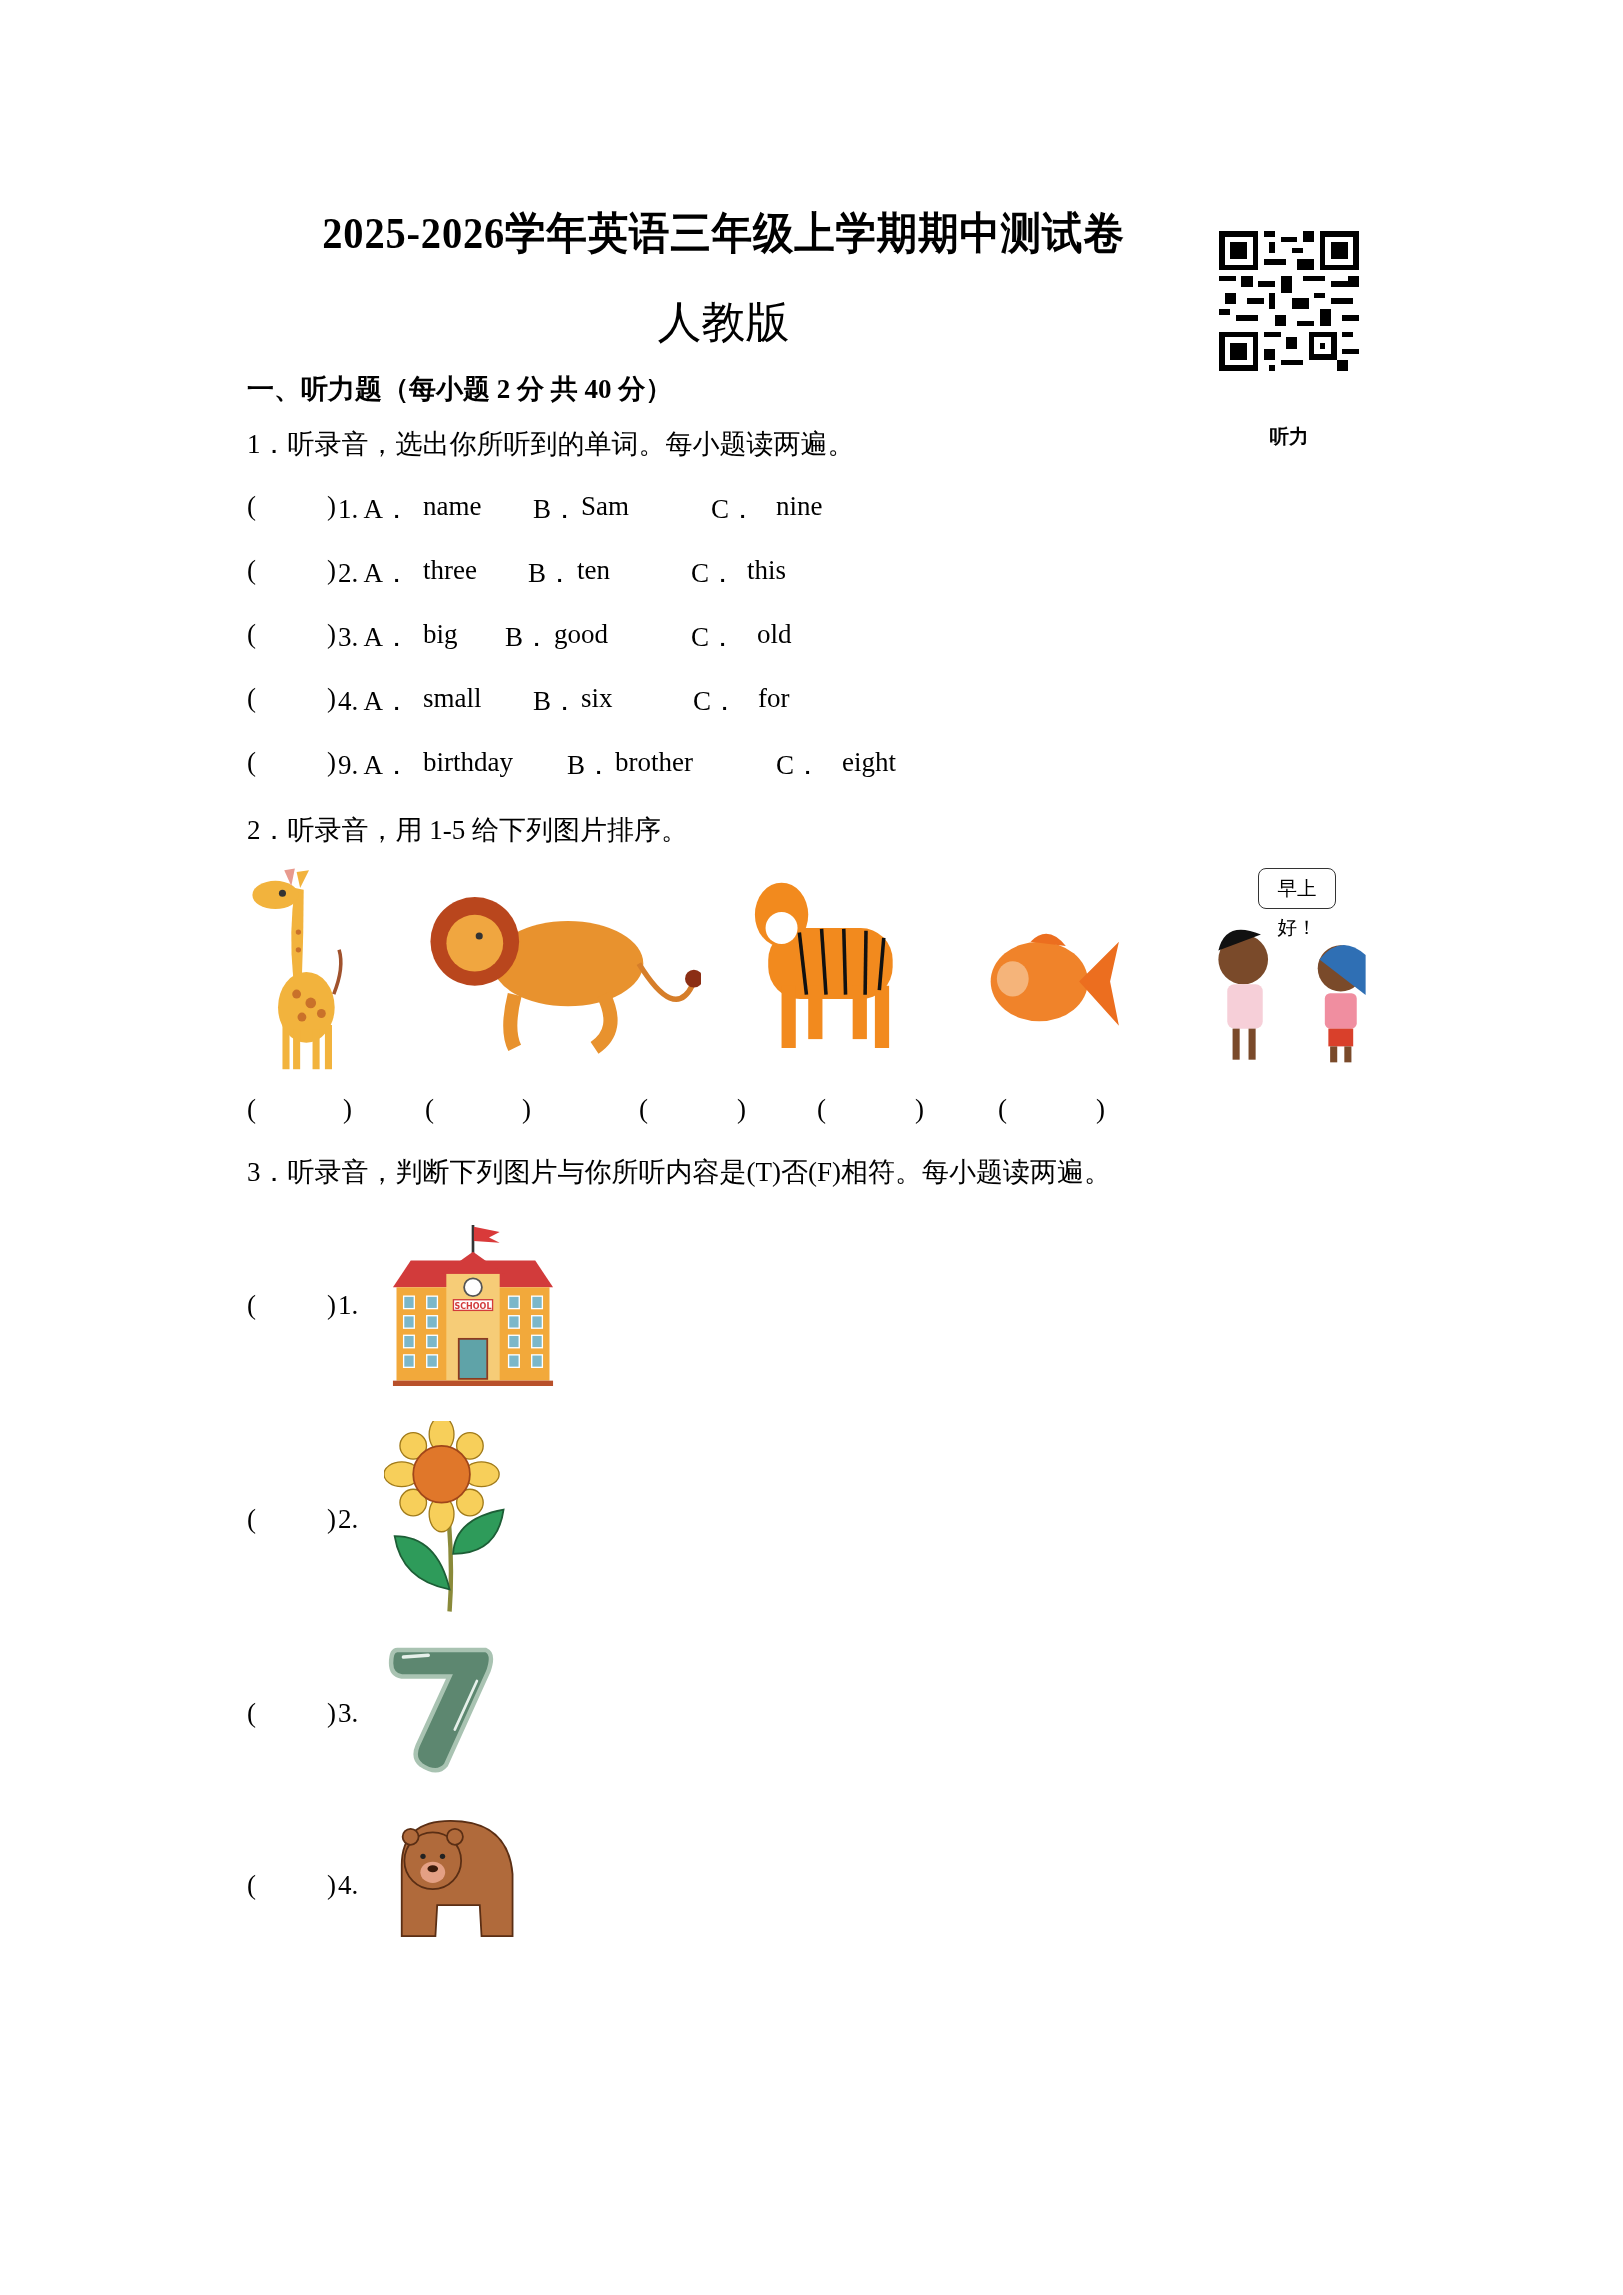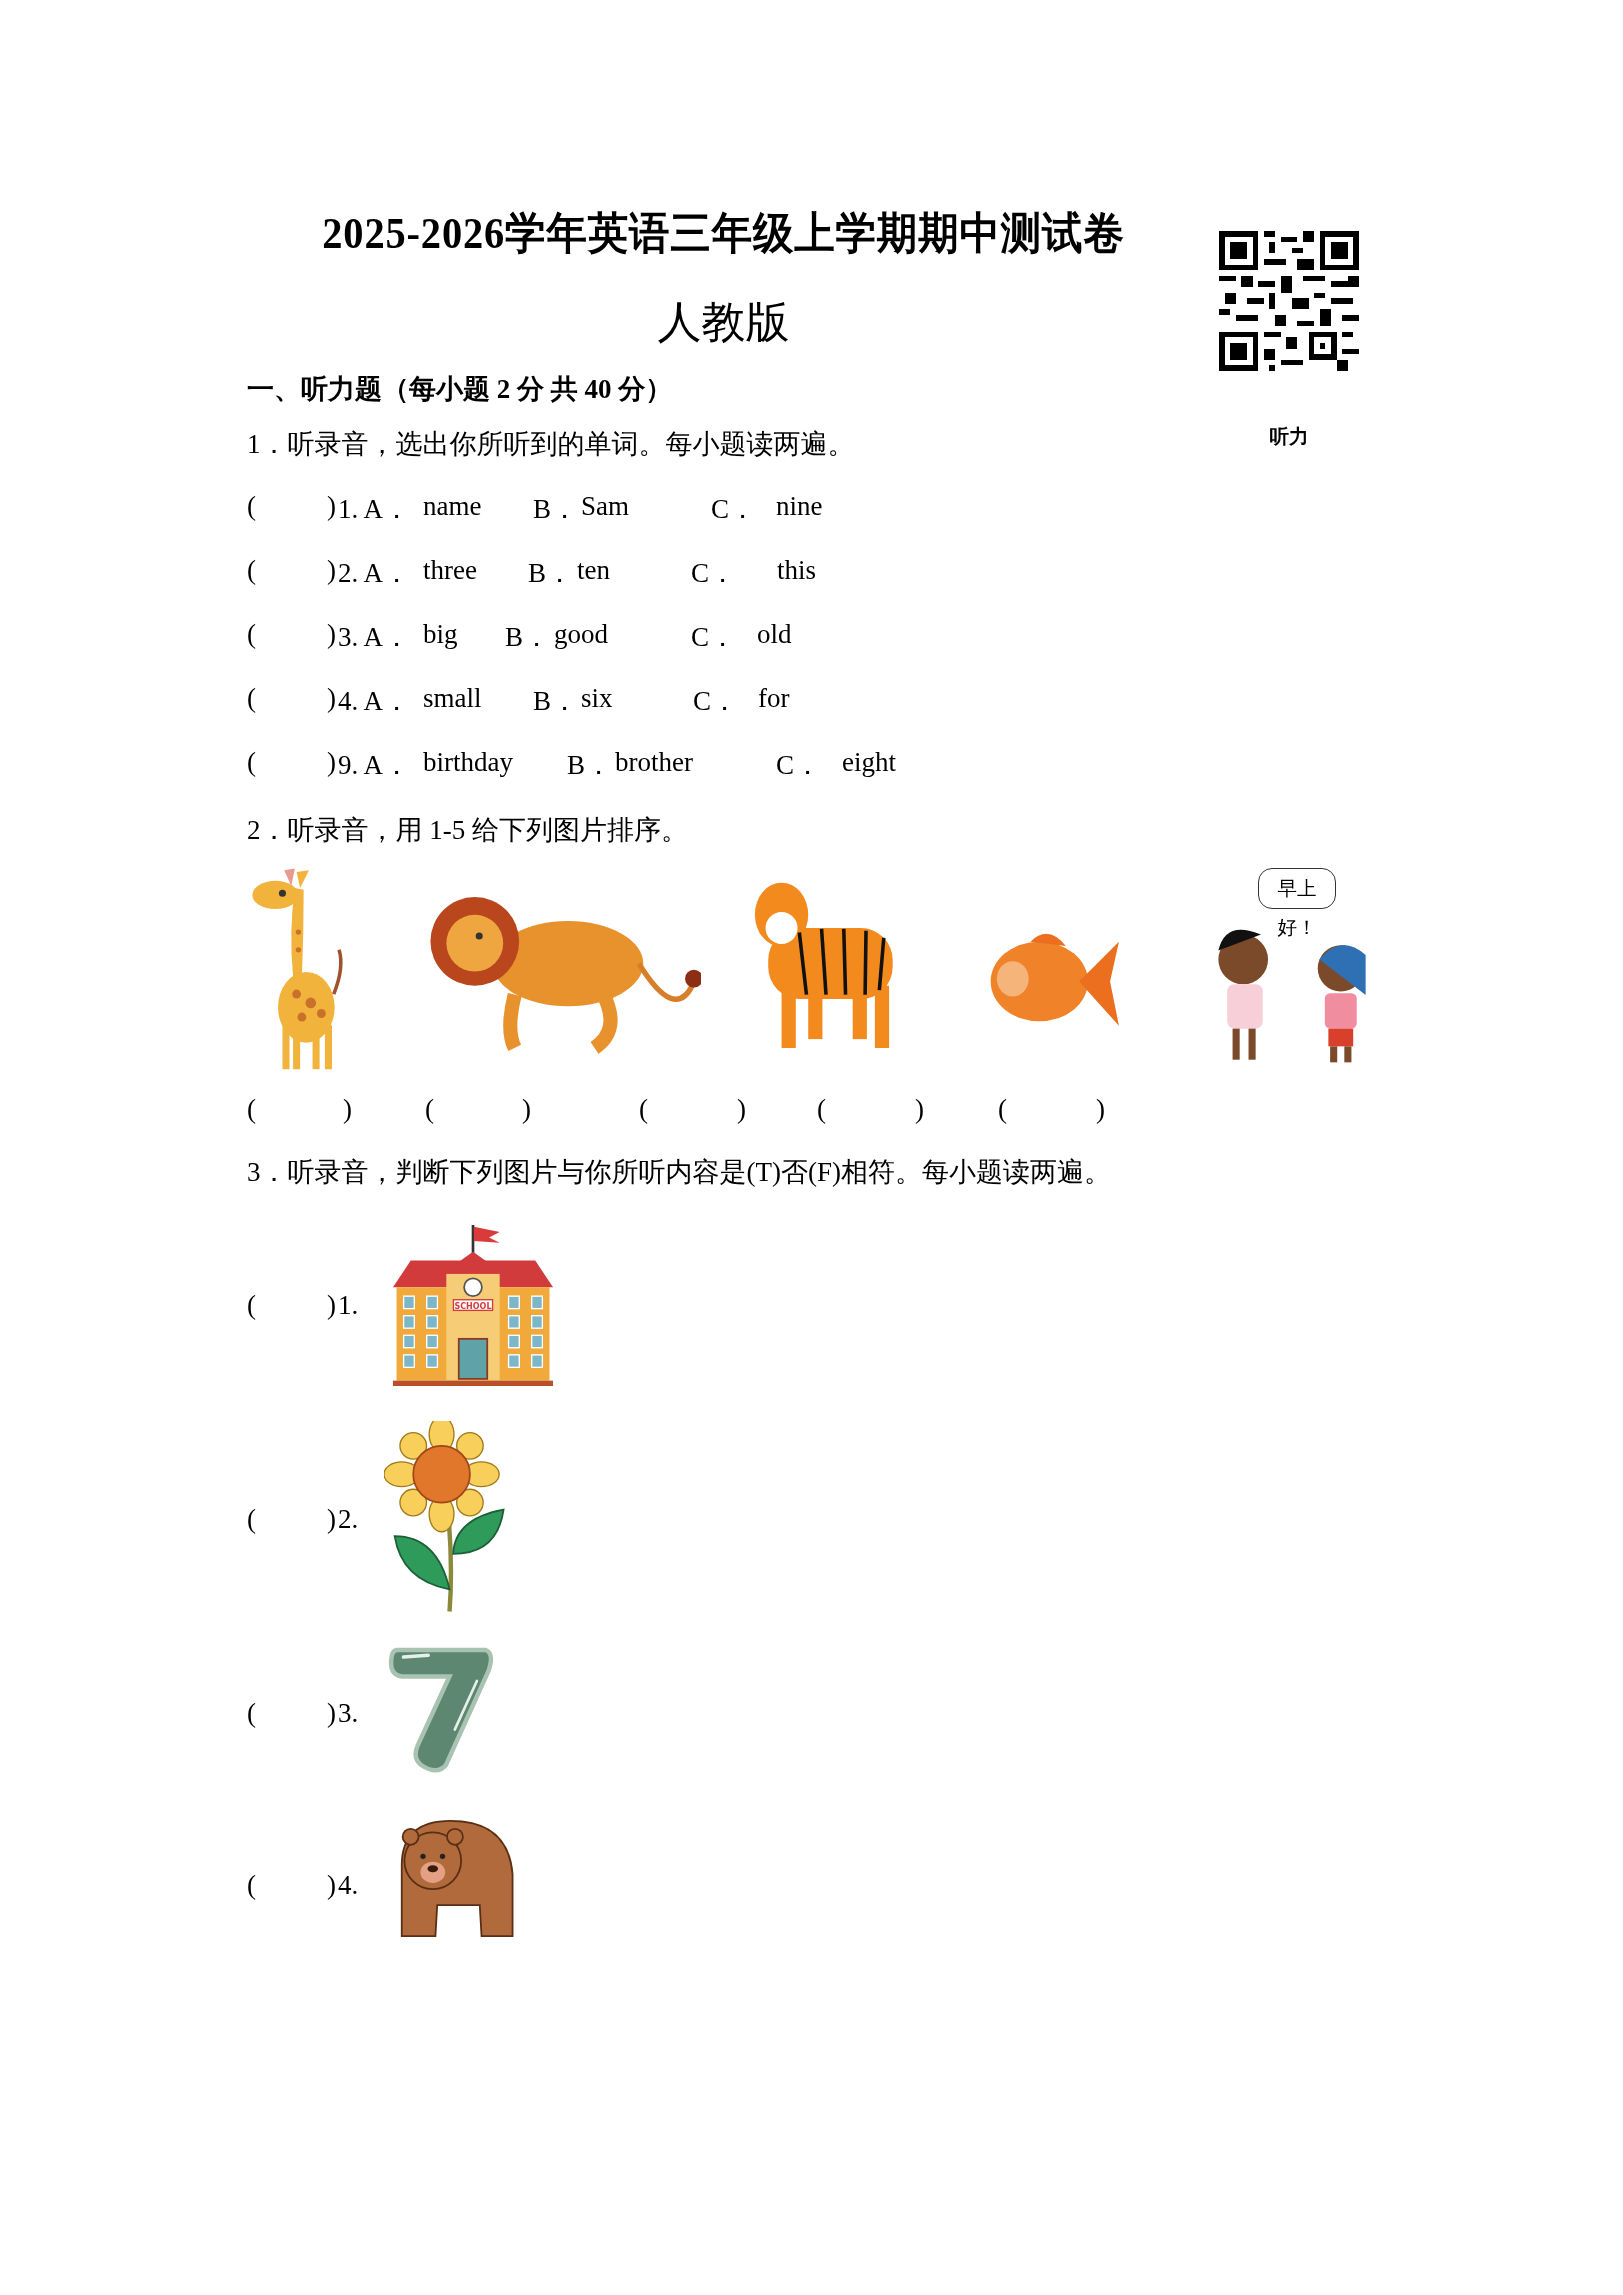--- a/index.html
+++ b/index.html
@@ -12,21 +12,21 @@
   .qr-label { left:1219px; top:375px; width:140px; text-align:center; font-size:19.5px; font-weight:bold;margin-top:48px; }
   .section { left:247px; top:371px; font-size:27px; font-weight:bold; }
   .instr { font-size:27px; left:247px; }
   .row { left:247px; font-size:27px; height:36px; width:977px; }
   .row span { position:absolute; top:0; white-space:nowrap; }
   .paren-row { left:247px; top:1094px; width:888px; height:36px; font-size:27px; }
   .paren-row span { position:absolute; top:0; }
   .pic { position:absolute;text-decoration:underline; }
   .tf-row { left:247px; font-size:27px; }
   .tf-row span { position:absolute; white-space:nowrap; }
-  .bubble { position:absolute; left:1258px; top:868px; width:76px; height:39px; border:1.8px solid #333; border-radius:14px; background:#fff; font-size:19.5px; text-align:center; line-height:39px; font-family:"DejaVu Sans",sans-serif; }
+  .bubble { position:absolute; left:1258px; top:868px; width:76px; height:39px; border:1.8px solid #333; border-radius:8px; background:#fff; font-size:19.5px; text-align:center; line-height:39px; font-family:"DejaVu Sans",sans-serif; }
 </style>
 </head>
 <body>
 
 <div class="abs title">2025-2026学年英语三年级上学期期中测试卷</div>
 <div class="abs subtitle">人教版</div>
 
 <div class="abs qr">
   <svg width="140" height="140" viewBox="0 0 25 25" shape-rendering="crispEdges">
     <rect width="25" height="25" fill="#fff"></rect>
@@ -97,21 +97,21 @@
   <span style="left:529px">nine</span>
 </div>
 <div class="abs row" style="top:555px;">
   <span style="left:0">(</span>
   <span style="left:80px">)</span>
   <span style="left:91px">2. A．</span>
   <span style="left:176px">three</span>
   <span style="left:281px">B．</span>
   <span style="left:330px">ten</span>
   <span style="left:444px">C．</span>
-  <span style="left:530px">this</span>
+  <span style="left:500px">this</span>
 </div>
 <div class="abs row" style="top:619px;">
   <span style="left:0">(</span>
   <span style="left:80px">)</span>
   <span style="left:91px">3. A．</span>
   <span style="left:176px">big</span>
   <span style="left:258px">B．</span>
   <span style="left:307px">good</span>
   <span style="left:444px">C．</span>
   <span style="left:510px">old</span>

